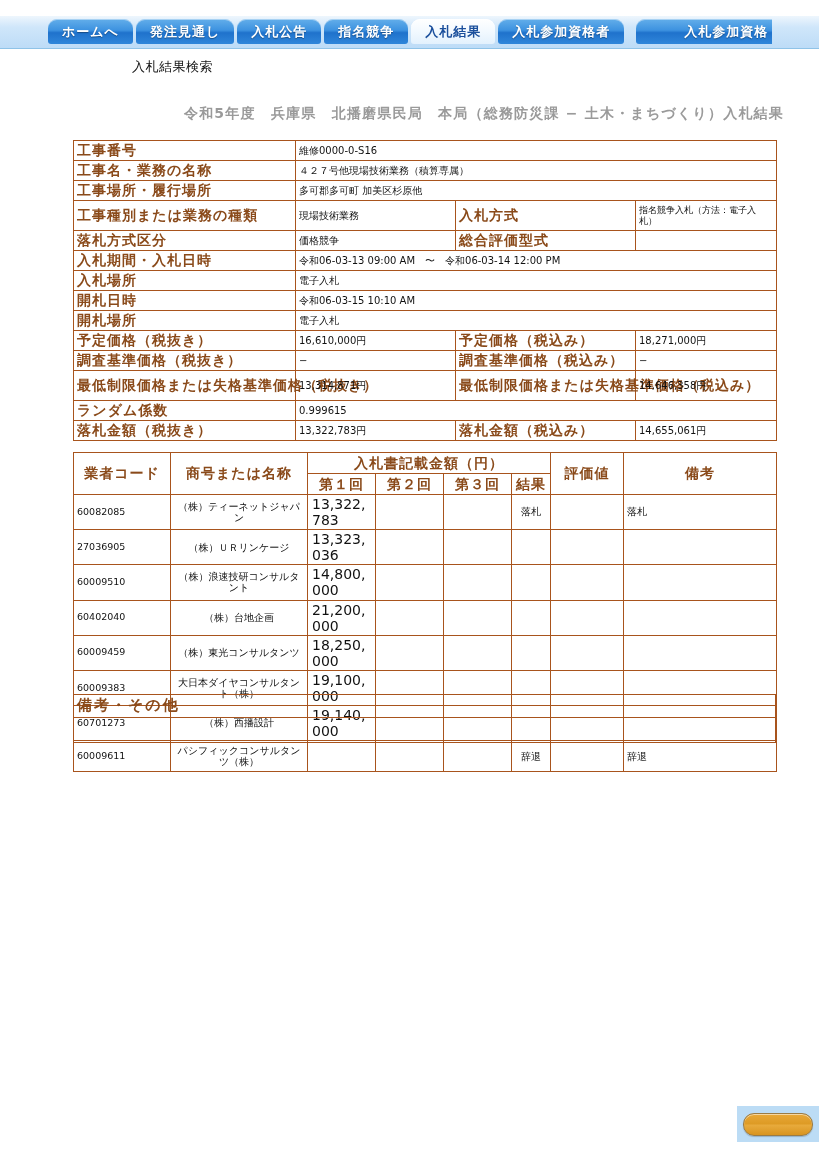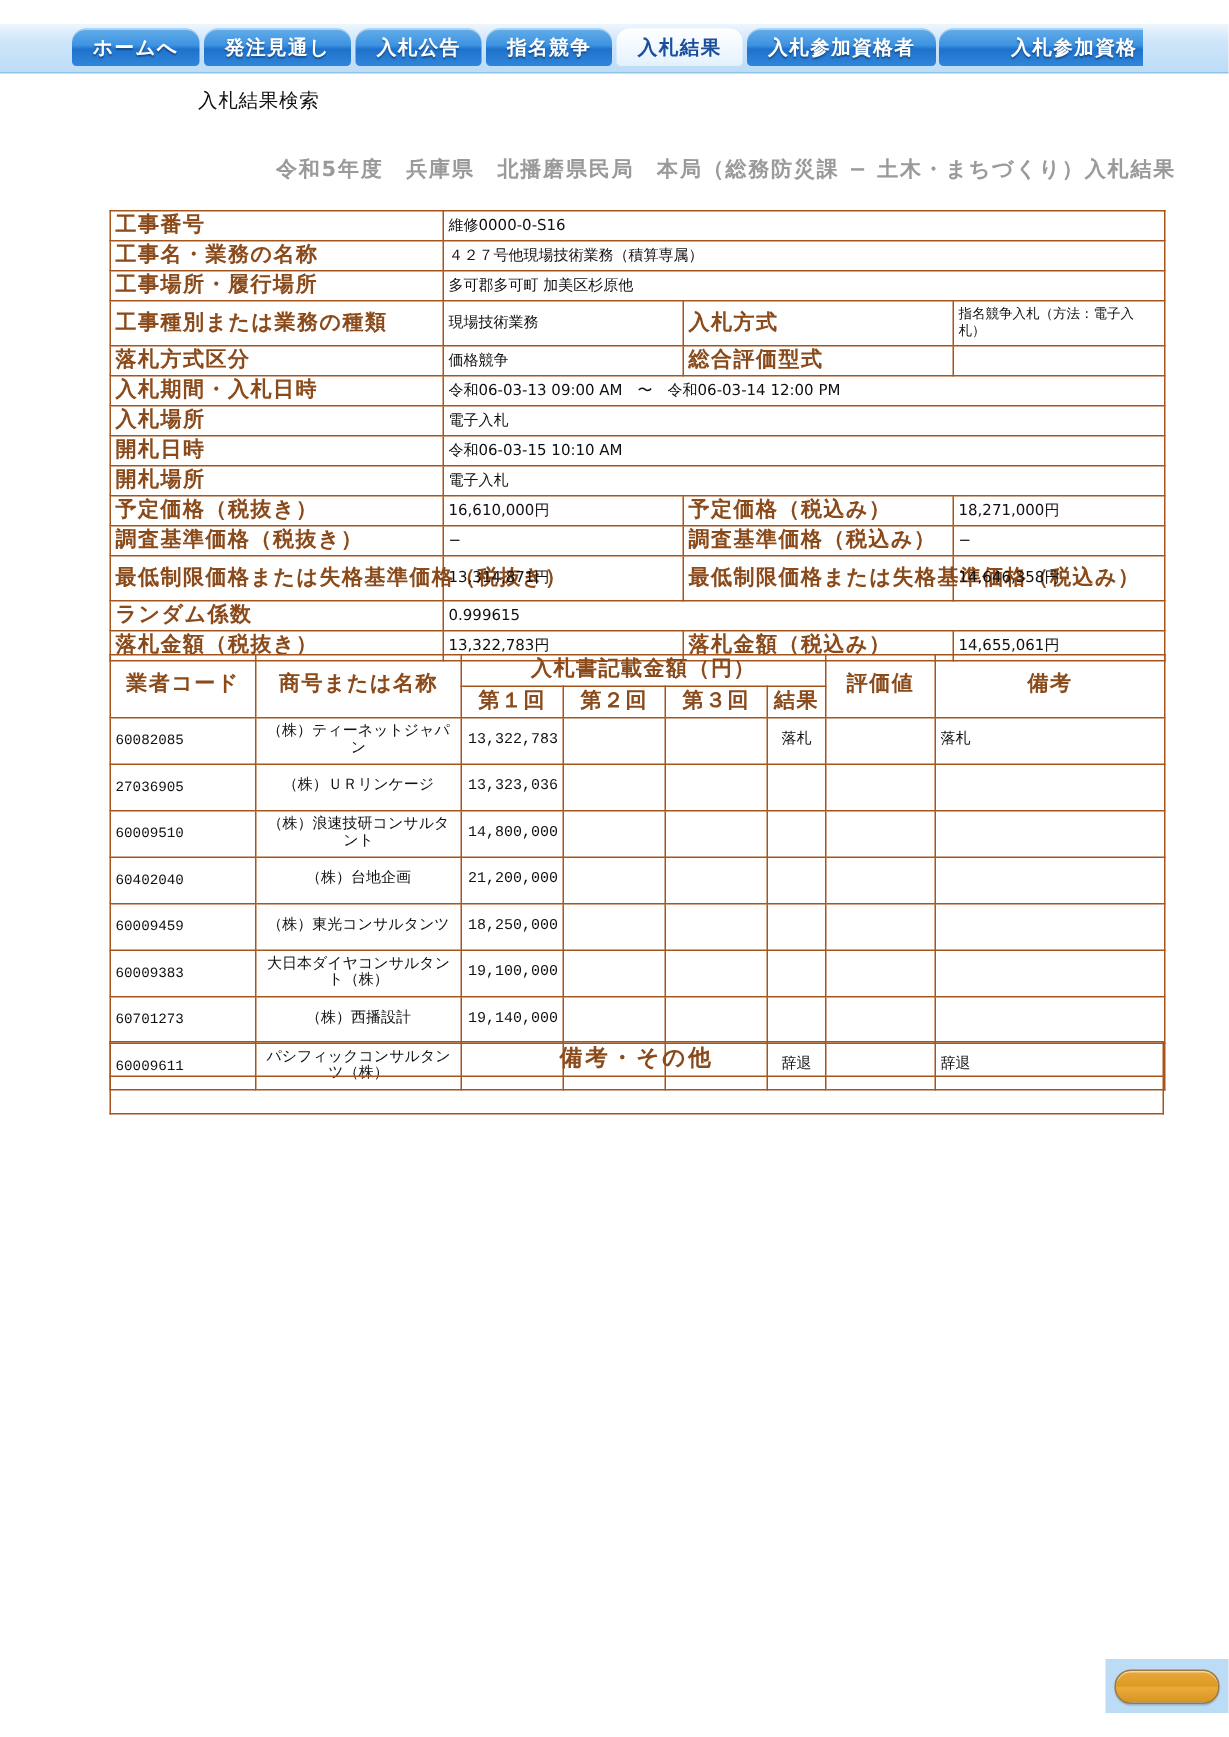--- a/index.html
+++ b/index.html
@@ -51,21 +51,21 @@
     text-shadow: 0 1px 1px rgba(0,0,0,.35);
   }
   .tab:first-child { margin-left: 48px; }
   .tab.active {
     background: linear-gradient(to bottom, #ffffff 0%, #f2f9ff 50%, #e3f1fd 100%);
     color: #1b4f9c;
     text-shadow: none;
     box-shadow: inset 0 1px 0 rgba(255,255,255,.9);
   }
   .tab.clipped {
-    margin-left: 2px;
+    margin-left: 12px;
     border-radius: 9px 0 0 3px;
     padding-right: 4px;
     padding-left: 48px;
   }
 
   
   #search-label {
     position: absolute;
     left: 132px;
     top: 58px;
@@ -120,54 +120,52 @@
     left: 73px;
     top: 140px;
     width: 703px;
   }
   #detail-table td { height: 17px; }
   #detail-table td.twoline { height: 27px; }
 
   
   #bidders-table {
     left: 73px;
-    top: 436px;
+    top: 452px;
     width: 703px;
-    font-family: Liberation Mono, monospace;
   }
   #bidders-table td {
     height: 28px;
     font-size: 10px;
   }
   #bidders-table td.hd {
     color: #8a4a1a;
     font-weight: bold;
     font-size: 14px;
     text-align: center;
     letter-spacing: 1px;
     height: 18px;
     white-space: nowrap;
   }
   #bidders-table td.code  { color:#111; font-size: 9.5px; padding-left: 3px; }
   #bidders-table td.name  { color:#111; font-size: 10px; text-align: center; }
-  #bidders-table td.amt   { color:#111; font-size: 10px; padding-left: 4px; }
+  #bidders-table td.amt   { color:#111; font-size: 14px; padding-left: 4px; }
   #bidders-table td.rslt  { color:#111; font-size: 10px; text-align: center; }
   #bidders-table td.note  { color:#111; font-size: 10px; padding-left: 3px; }
 
   
   #remarks-table {
     left: 73px;
     top: 694px;
     width: 703px;
   }
   #remarks-table td.hd {
     color: #8a4a1a;
     font-weight: bold;
     font-size: 15px;
-    text-align: center;
     letter-spacing: 2px;
     height: 20px;
   }
   #remarks-table td.body { height: 22px; }
 
   
   #bottom-button-area {
     position: absolute;
     left: 737px;
     top: 1106px;

